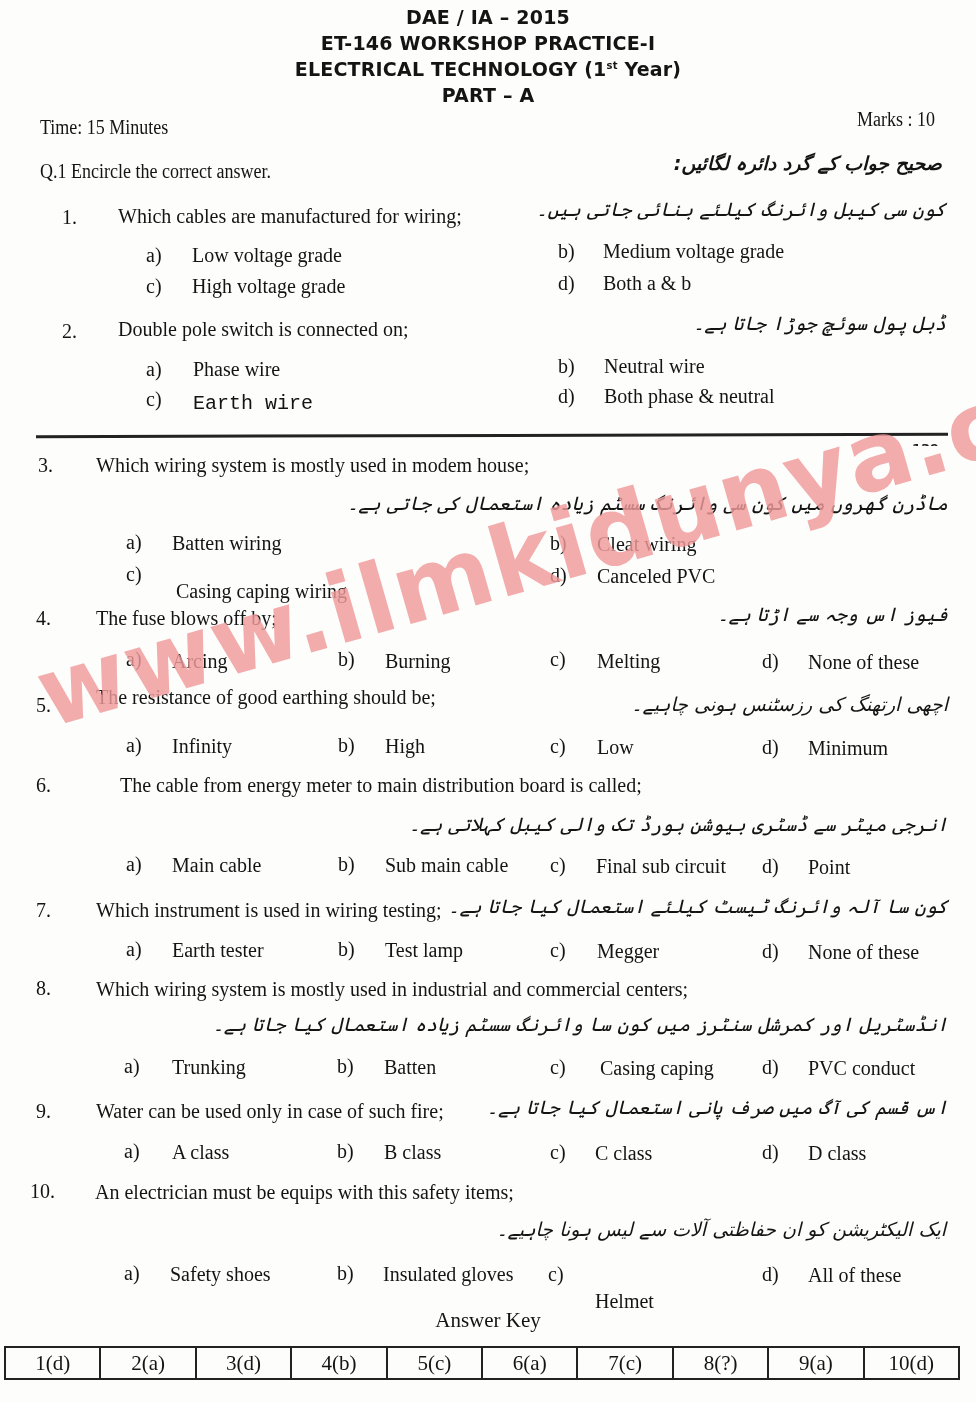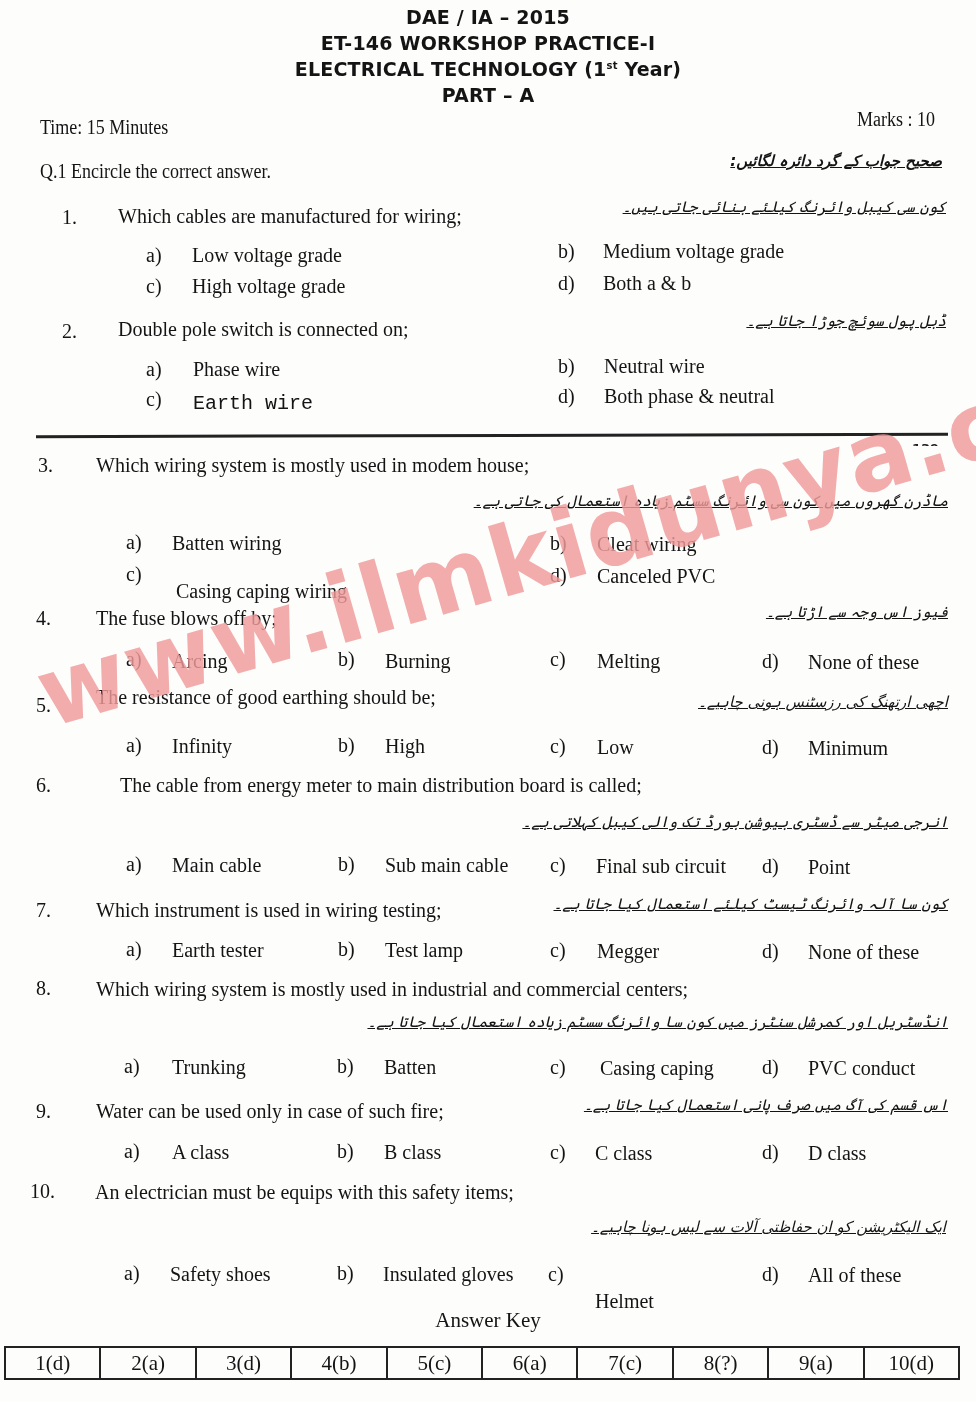--- a/index.html
+++ b/index.html
@@ -9,21 +9,21 @@
     font-family: "Liberation Serif", "DejaVu Serif", serif;
   }
   .abs { position: absolute; white-space: nowrap; }
   .hdr { font-family: "DejaVu Sans", "Liberation Sans", sans-serif; font-weight: bold; font-size: 19px; left: 0; width: 976px; text-align: center; letter-spacing: 0.2px; }
   .hdr sup { font-size: 10px; }
   .meta { font-size: 20px; transform: scaleX(0.9); transform-origin: left center; }
   .q { font-size: 20px; }
   .qnum { font-size: 20px; }
   .opt { font-size: 20px; }
   .optl { font-size: 20px; }
-  .urdu { font-family: "DejaVu Sans", sans-serif; font-size: 15px; direction: rtl; text-align: right; font-style: italic; text-decoration: underline; }
+  .urdu { font-family: "DejaVu Sans", sans-serif; font-size: 19px; direction: rtl; text-align: right; font-style: italic; }
   .rule { position: absolute; left: 36px; width: 912px; height: 3px; background: #222; top: 434px; transform: rotate(-0.15deg); }
   .pgno { font-family: "DejaVu Sans", sans-serif; font-weight: bold; font-size: 13px; color: #222; }
   .ak-title { font-size: 21px; left: 0; width: 976px; text-align: center; }
   .ak-table { position: absolute; left: 4px; top: 1346px; width: 956px; height: 34px; border: 2px solid #222; display: flex; box-sizing: border-box; }
   .ak-cell { flex: 1; border-right: 2px solid #222; display: flex; align-items: center; justify-content: center; font-size: 21px; box-sizing: border-box; }
   .ak-cell:last-child { border-right: none; }
   .watermark {
     position: absolute; left: 40px; top: 640px;
     font-family: "DejaVu Sans", "Liberation Sans", sans-serif; font-weight: bold;
     font-size: 96px; color: #f19b9b; opacity: 0.82;

